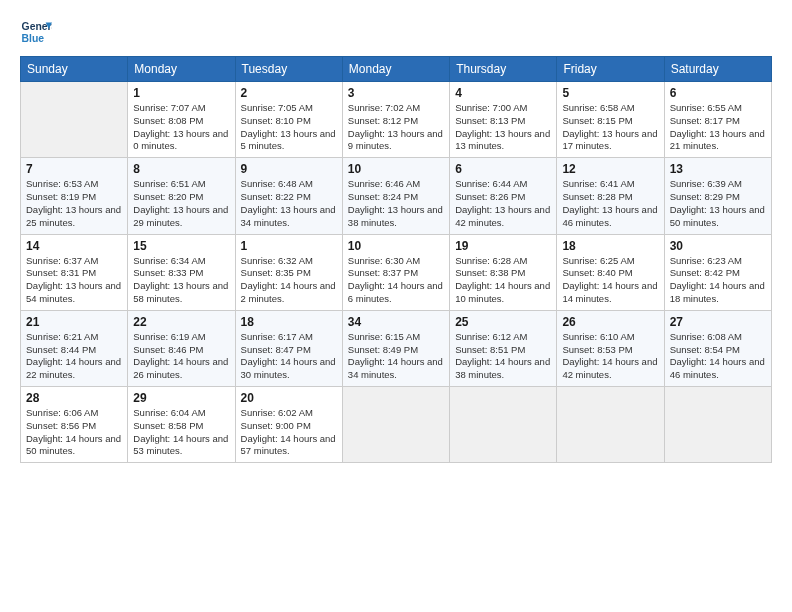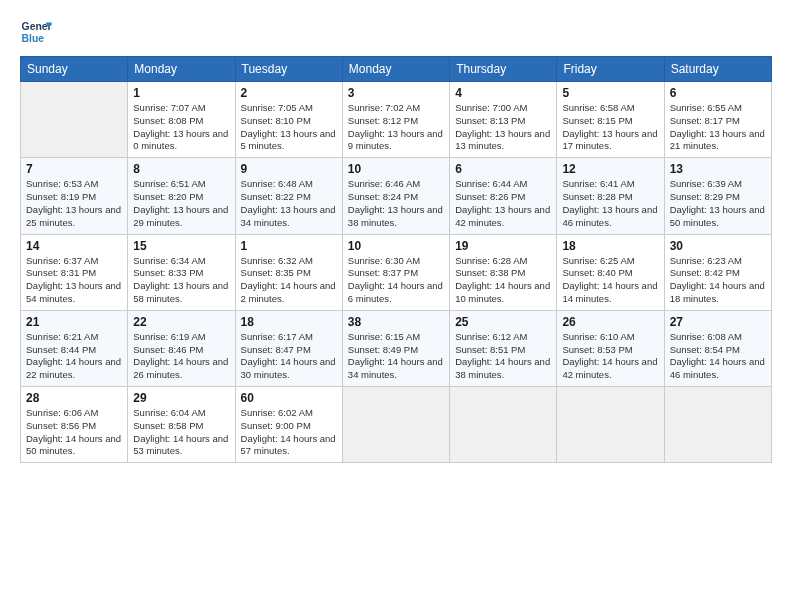--- a/index.html
+++ b/index.html
@@ -205,21 +205,21 @@
           </td>
           <td>
             <span class="day-num">22</span>
             <div class="cell-content">Sunrise: 6:19 AM<br>Sunset: 8:46 PM<br>Daylight: 14 hours and 26 minutes.</div>
           </td>
           <td>
             <span class="day-num">18</span>
             <div class="cell-content">Sunrise: 6:17 AM<br>Sunset: 8:47 PM<br>Daylight: 14 hours and 30 minutes.</div>
           </td>
           <td>
-            <span class="day-num">38</span>
+            <span class="day-num">34</span>
             <div class="cell-content">Sunrise: 6:15 AM<br>Sunset: 8:49 PM<br>Daylight: 14 hours and 34 minutes.</div>
           </td>
           <td>
             <span class="day-num">25</span>
             <div class="cell-content">Sunrise: 6:12 AM<br>Sunset: 8:51 PM<br>Daylight: 14 hours and 38 minutes.</div>
           </td>
           <td>
             <span class="day-num">26</span>
             <div class="cell-content">Sunrise: 6:10 AM<br>Sunset: 8:53 PM<br>Daylight: 14 hours and 42 minutes.</div>
           </td>
@@ -231,21 +231,21 @@
         <tr>
           <td>
             <span class="day-num">28</span>
             <div class="cell-content">Sunrise: 6:06 AM<br>Sunset: 8:56 PM<br>Daylight: 14 hours and 50 minutes.</div>
           </td>
           <td>
             <span class="day-num">29</span>
             <div class="cell-content">Sunrise: 6:04 AM<br>Sunset: 8:58 PM<br>Daylight: 14 hours and 53 minutes.</div>
           </td>
           <td>
-            <span class="day-num">60</span>
+            <span class="day-num">20</span>
             <div class="cell-content">Sunrise: 6:02 AM<br>Sunset: 9:00 PM<br>Daylight: 14 hours and 57 minutes.</div>
           </td>
           <td style="background: rgb(240, 240, 240);"></td>
           <td style="background: rgb(240, 240, 240);"></td>
           <td style="background: rgb(240, 240, 240);"></td>
           <td style="background: rgb(240, 240, 240);"></td>
         </tr>
       </tbody>
   </table>
 </div>

